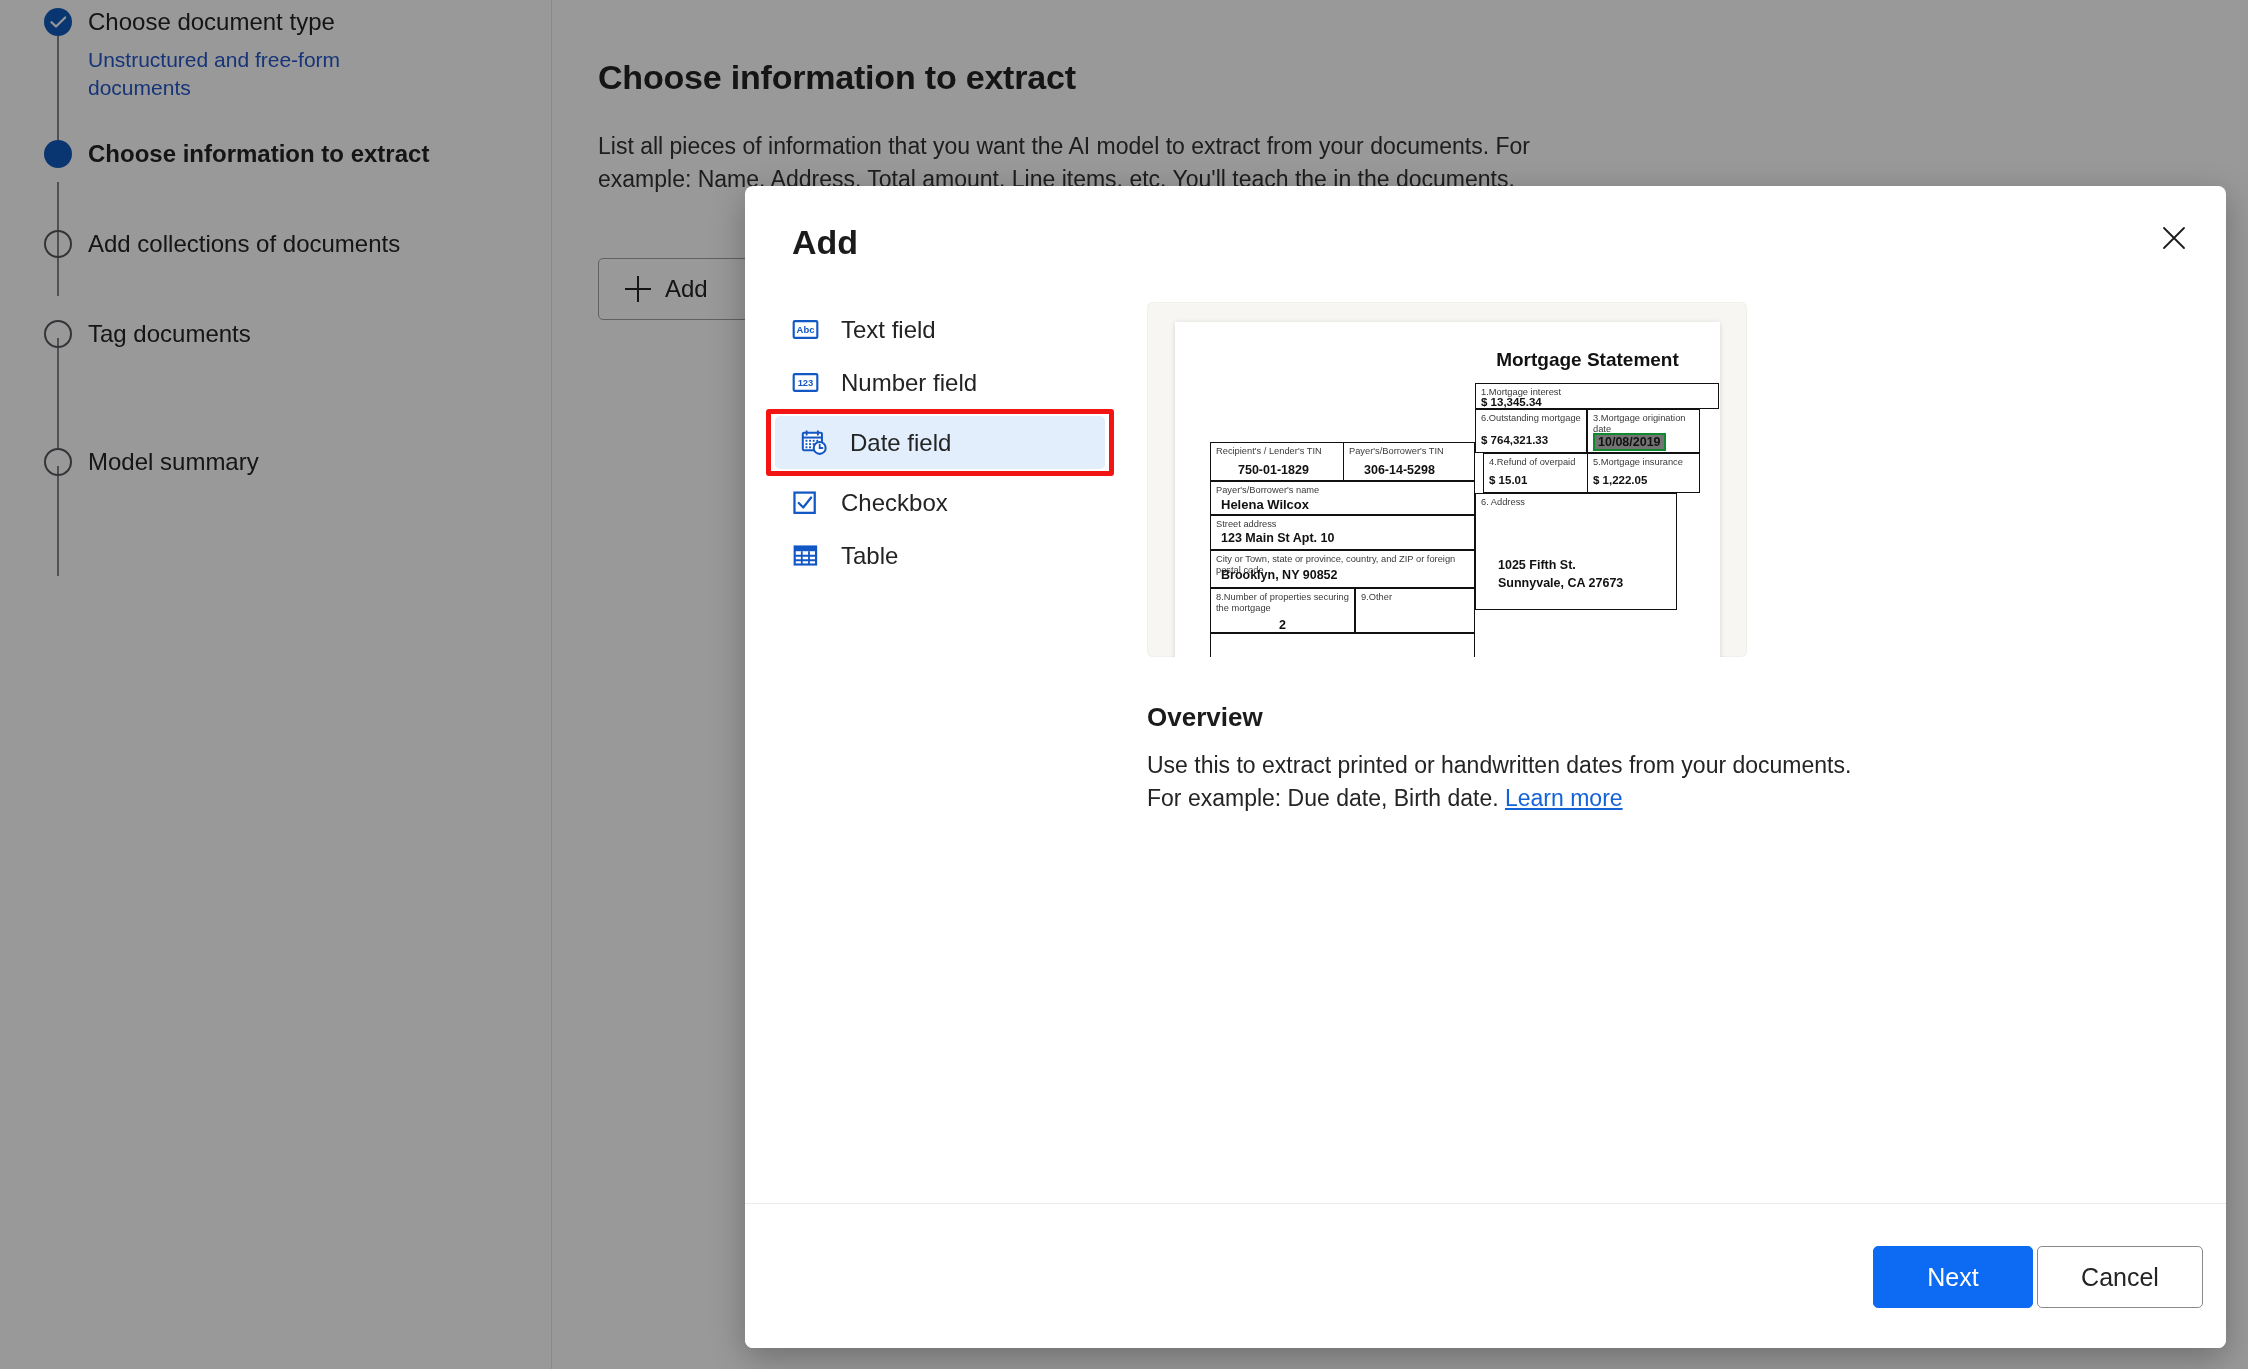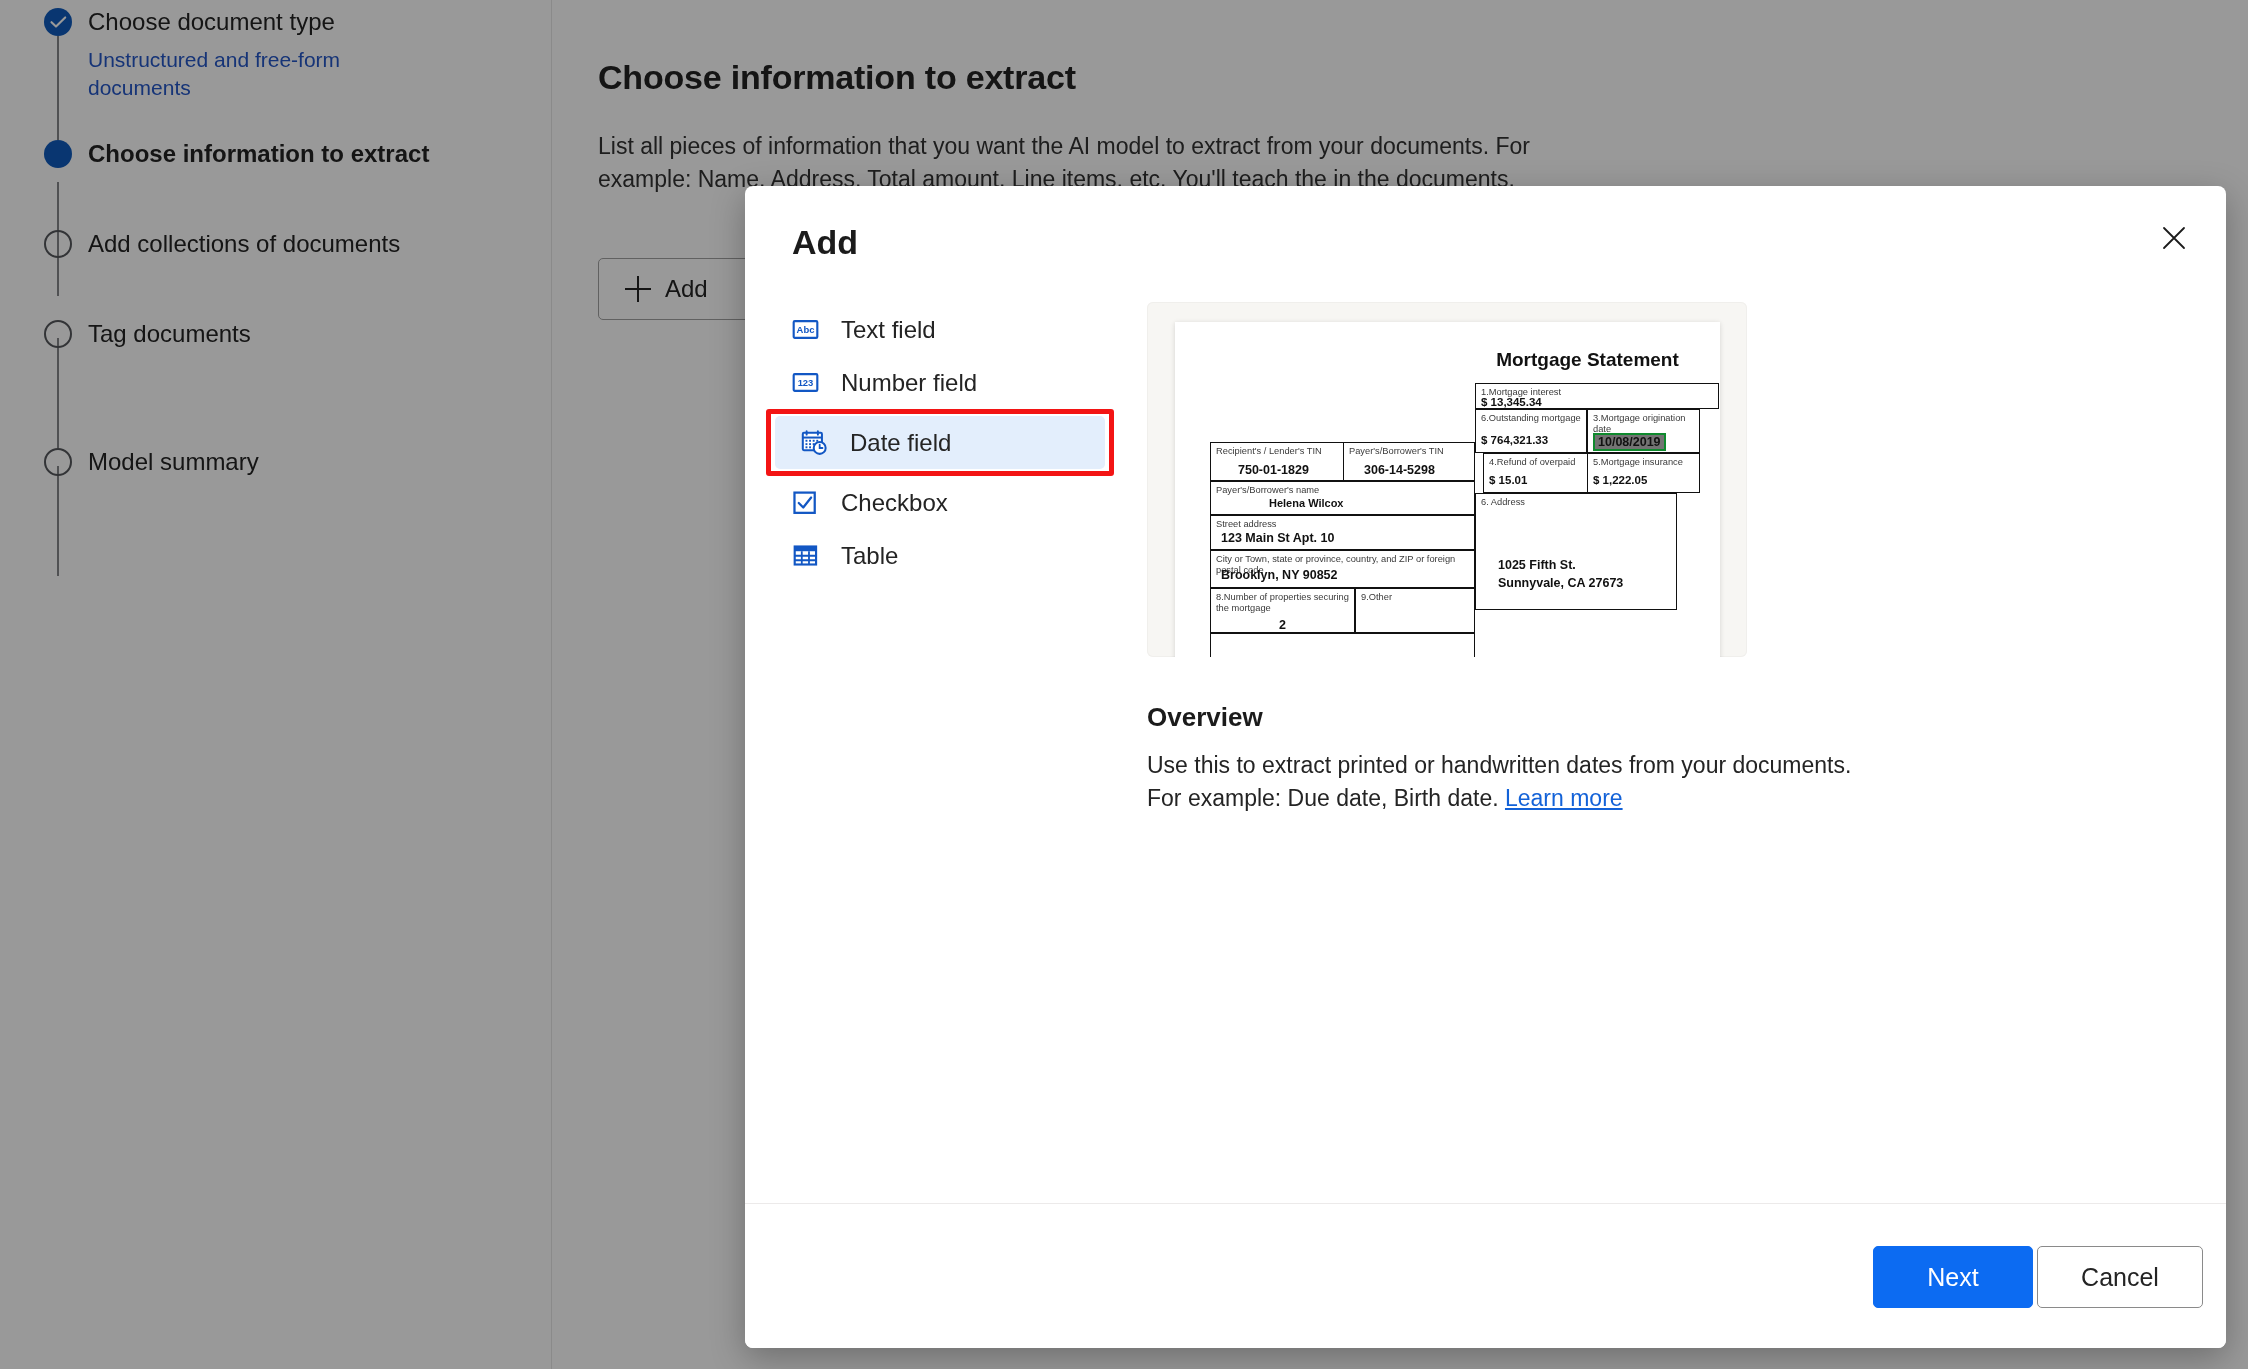--- a/index.html
+++ b/index.html
@@ -314,21 +314,21 @@
                   <div class="lbl">4.Refund of overpaid</div>
                   <div class="val" style="left:5px; top:20px; font-size:11.5px;">$  15.01</div>
                 </div>
                 <div class="cell" style="left:382px; top:113px; width:113px; height:40px;">
                   <div class="lbl">5.Mortgage insurance</div>
                   <div class="val" style="left:5px; top:20px; font-size:11.5px;">$  1,222.05</div>
                 </div>
 
                 <div class="cell" style="left:5px; top:141px; width:265px; height:34px;">
                   <div class="lbl">Payer's/Borrower's name</div>
-                  <div class="val" style="left:10px; top:15px; font-size:11px;margin-left:48px;">Helena Wilcox</div>
+                  <div class="val" style="left:10px; top:15px; font-size:13px;">Helena Wilcox</div>
                 </div>
 
                 <div class="cell" style="left:5px; top:175px; width:265px; height:35px;">
                   <div class="lbl">Street address</div>
                   <div class="val" style="left:10px; top:15px; font-size:12.5px;">123 Main St Apt. 10</div>
                 </div>
 
                 <div class="cell" style="left:270px; top:153px; width:202px; height:117px;">
                   <div class="lbl">6. Address</div>
                   <div class="val" style="left:22px; top:64px; font-size:12.5px;">1025 Fifth St.</div>

